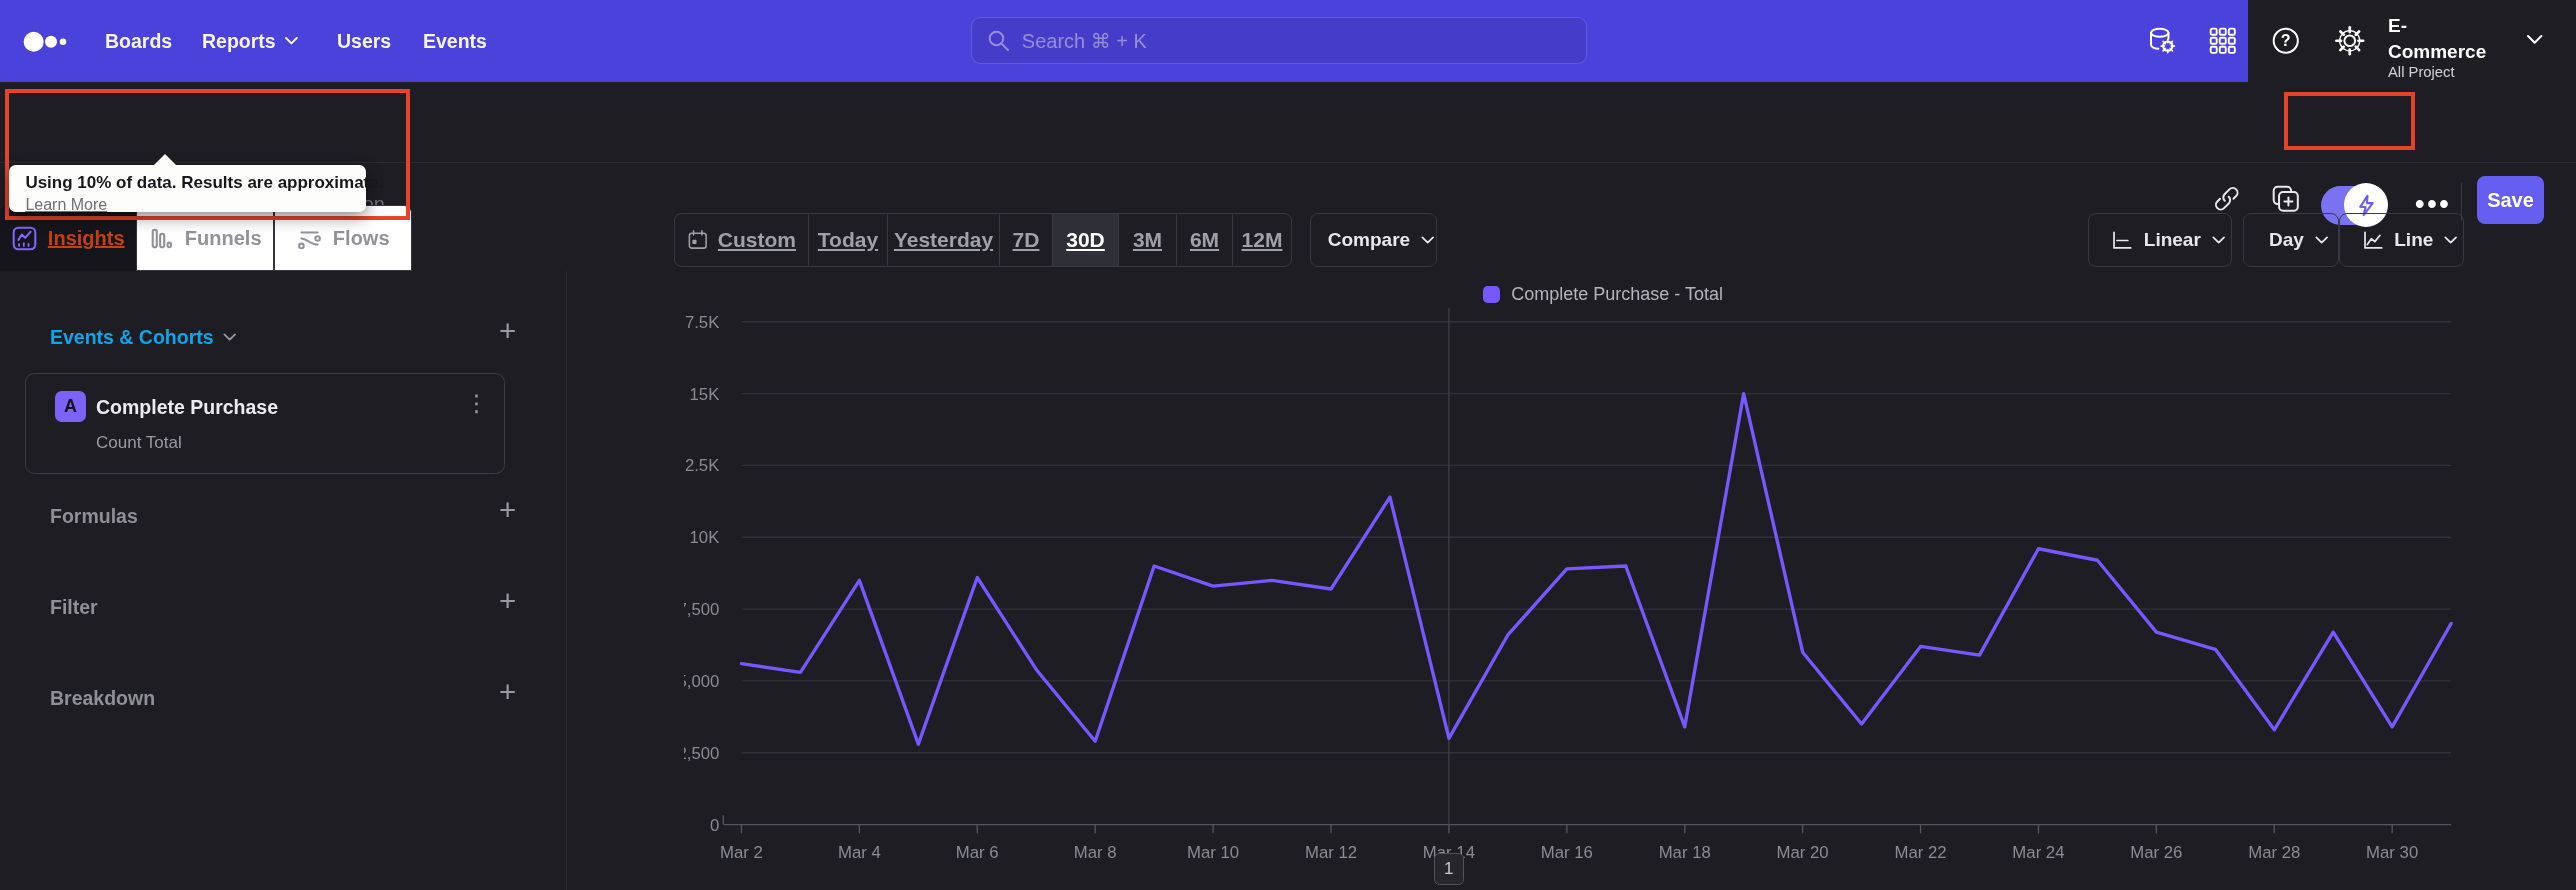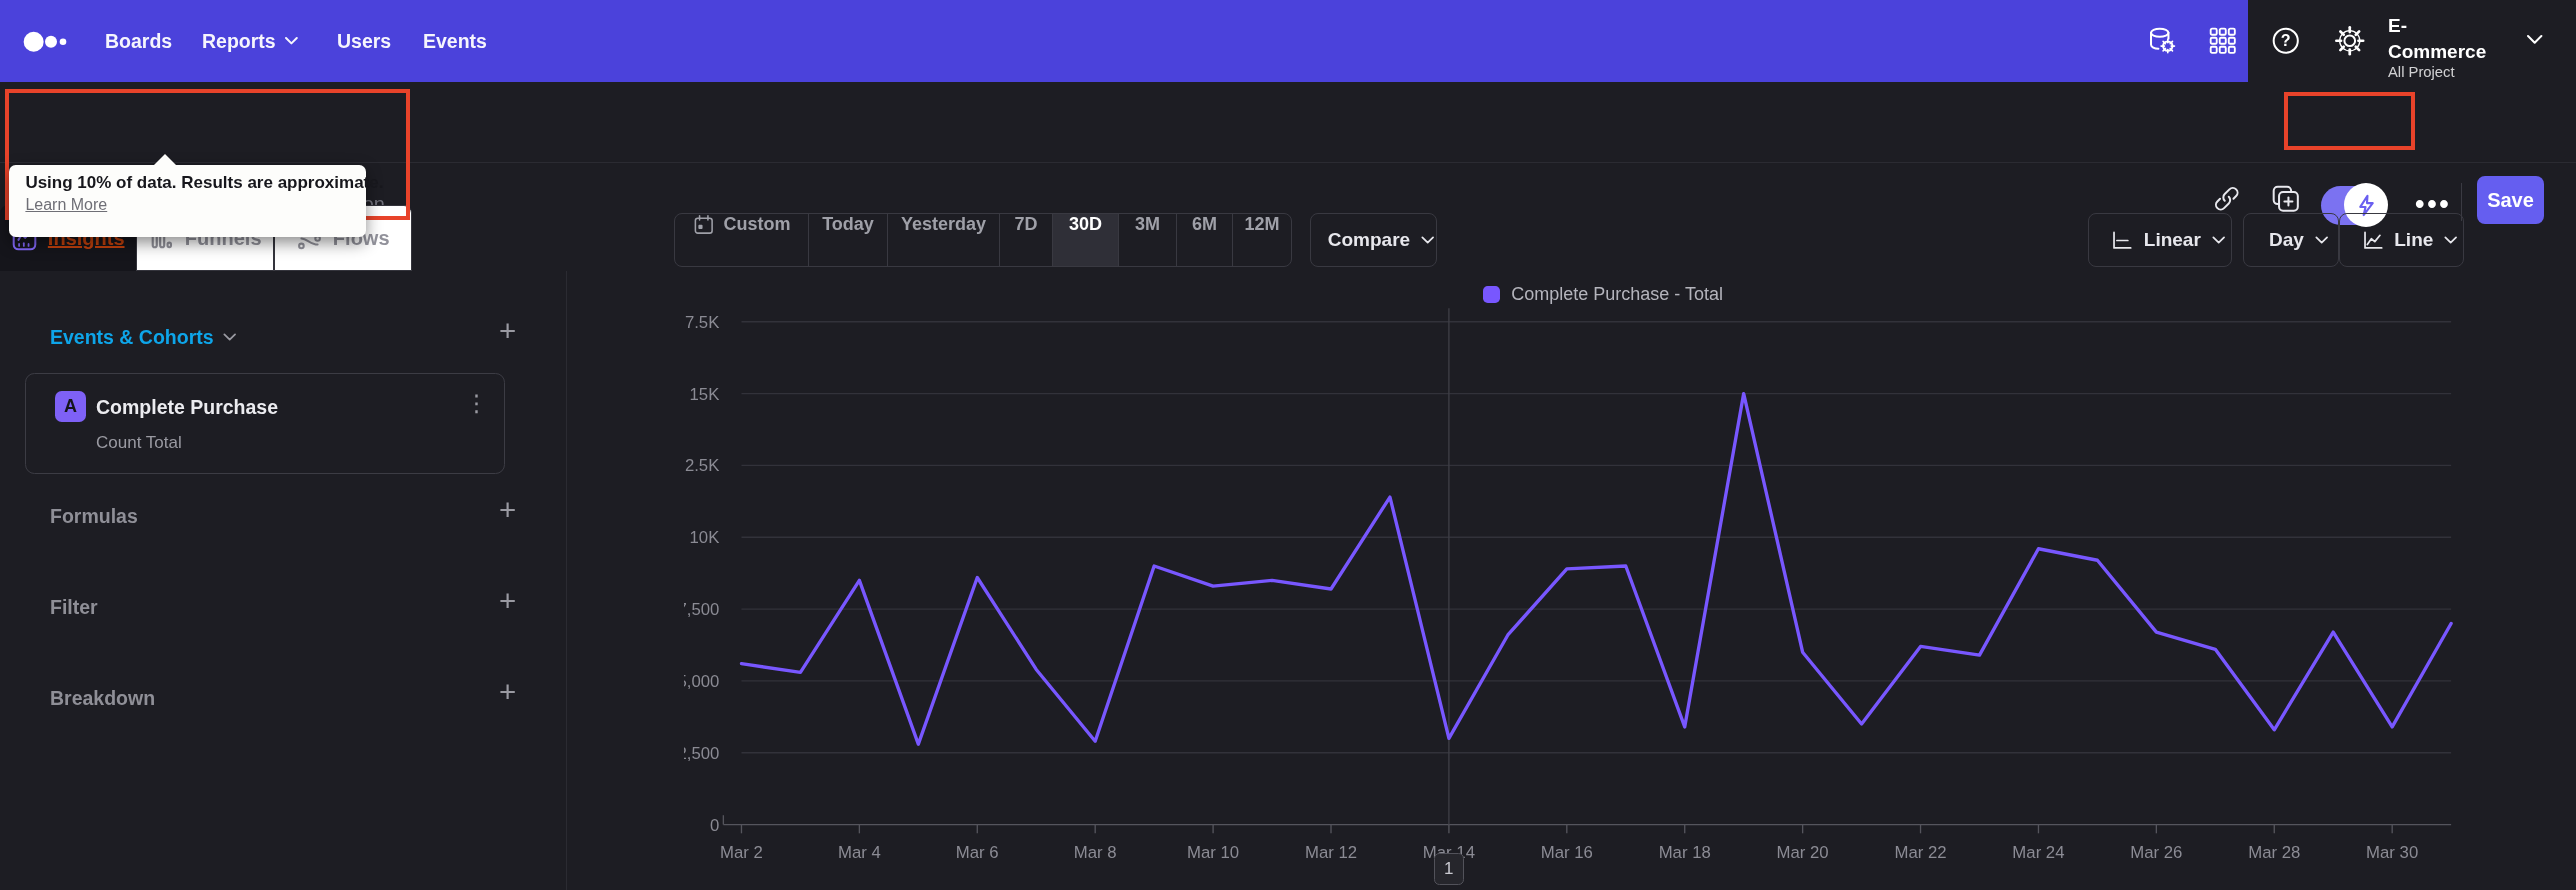--- a/index.html
+++ b/index.html
@@ -32,21 +32,21 @@
   #tb-divider { position:absolute; left:2461px; top:101px; width:1.3px; height:38px; background:#3a3a42; }
   #save-btn { position:absolute; left:2477px; top:94px; width:67px; height:48px; border-radius:8px; background:#655ef0;
               color:#fff; font-size:20px; font-weight:600; display:flex; align-items:center; justify-content:center; border:none; cursor:pointer; }
 
   
   .red-box { position:absolute; border:4.7px solid #e8432a; z-index:40; pointer-events:none; }
   #red-box-1 { left:5.4px; top:89px; width:405px; height:131px; }
   #red-box-2 { left:2284px; top:92px; width:131px; height:58px; }
 
   
-  #tooltip { position:absolute; left:9.4px; top:165px; width:357px; height:72px; background:#fdfdfb; border-radius:6.7px;
+  #tooltip { position:absolute; left:9.4px; top:165px; width:357px; height:47px; background:#fdfdfb; border-radius:6.7px;
              z-index:41; padding:8px 16px 0 16px; box-shadow:0 5.4px 16px rgba(0,0,0,.45); }
   #tooltip .caret { position:absolute; left:144px; top:-11.4px; width:0; height:0;
                     border-left:12px solid transparent; border-right:12px solid transparent; border-bottom:12px solid #fdfdfb; }
   #tooltip .l1 { font-size:17px; font-weight:700; color:#17171c; white-space:nowrap; }
   #tooltip .l2 { font-size:16px; color:#6f6f76; text-decoration:underline; margin-top:2.7px; cursor:pointer; display:inline-block; }
 
   
   #tabs { position:absolute; left:0; top:205px; width:567px; height:66px; display:flex; }
   .tab { height:66px; display:flex; align-items:center; justify-content:center; gap:9.4px; font-size:20px; font-weight:600;
          color:#92929b; background:#ffffff; border:1.3px solid #34343c; border-radius:8px 8px 0 0; cursor:pointer; }
@@ -63,22 +63,22 @@
   #event-badge { position:absolute; left:29px; top:17.4px; width:31px; height:31px; border-radius:6.7px; background:#7e61f6;
                  color:#15151a; font-size:18px; font-weight:700; display:flex; align-items:center; justify-content:center; }
   #event-name { position:absolute; left:70px; top:21.5px; font-size:19.5px; font-weight:600; color:#ececf0; }
   #event-kebab { position:absolute; right:16px; top:16px; color:#9a9aa2; font-size:23px; cursor:pointer; }
   #event-metric { position:absolute; left:70px; top:59px; font-size:17px; color:#9a9aa2; }
   .section-row { position:absolute; left:0; width:567px; height:40px; cursor:pointer; }
   .section-row .lbl { position:absolute; left:50px; top:6.7px; font-size:19.5px; font-weight:600; color:#8f8f97; }
 
   
   #range-group { position:absolute; left:674px; top:213px; height:54px; display:flex; border:1.3px solid #393941; border-radius:8px; overflow:hidden; }
-  .seg { height:100%; display:flex; justify-content:center; gap:9.4px; font-size:18px; font-weight:600;
-         color:#9fa0a8; border-right:1.3px solid #393941; cursor:pointer; background:transparent; }
+  .seg { height:100%; display:flex; align-items:center; justify-content:center; gap:9.4px; font-size:21px; font-weight:600;
+         color:#9fa0a8; border-right:1.3px solid #393941; cursor:pointer; background:transparent;text-decoration:underline; }
   .seg:last-child { border-right:none; }
   .seg.active { background:#2f2f37; color:#fff; }
   .pill-btn { position:absolute; top:213px; height:54px; border:1.3px solid #393941; border-radius:8px; display:flex;
               align-items:center; justify-content:center; gap:10.7px; color:#e7e7ec; font-size:19px; font-weight:600; cursor:pointer;padding-left:15px; }
 
   
   #legend { position:absolute; left:684px; top:284px; width:1838px; display:flex; align-items:center; justify-content:center; gap:10.7px; cursor:pointer; }
   #legend .swatch { width:17.4px; height:17.4px; border-radius:4.7px; }
   #legend .lt { font-size:18px; color:#b4b4bc; }
   #chart-wrap { position:absolute; left:684px; top:305px; width:1838px; height:590px; }
@@ -105,20 +105,27 @@
         <polyline points="3,3 11,11 19,3" class="ico-stroke"></polyline>
       </svg>
   </div>
   <div class="nav-link" style="left:337px;">
       <span>Users</span>
     </div>
   <div class="nav-link" style="left:423px;">
       <span>Events</span>
     </div>
 
+  <div id="search-box">
+    <svg width="23" height="23" viewBox="0 0 34 34">
+      <circle cx="14" cy="14" r="10" class="ico-stroke" style="stroke:#958fd8;"></circle>
+        <line x1="22" y1="22" x2="31" y2="31" class="ico-stroke" style="stroke:#958fd8;"></line>
+    </svg>
+    <span class="ph">Search  ⌘ + K</span>
+  </div>
 
   <svg class="nav-ico" style="left:2147px;" viewBox="0 0 44 44">
     <ellipse cx="19" cy="10" rx="13" ry="6" class="ico-stroke"></ellipse>
     <path d="M6 10 V28 C6 31 11 34 17 34" class="ico-stroke"></path>
     <path d="M32 10 V19" class="ico-stroke"></path>
     <circle cx="31" cy="30" r="7" class="ico-stroke"></circle>
     <path d="M31 20 v5 M31 35 v5 M21 30 h5 M36 30 h5 M24 23 l3.5 3.5 M38 37 l-3.5 -3.5 M24 37 l3.5 -3.5 M38 23 l-3.5 3.5" class="ico-stroke" style="stroke-width:2.4;"></path>
   </svg>
   <svg class="nav-ico" style="left:2208px;" viewBox="0 0 44 44">
     <g class="ico-stroke" style="stroke-width:2.8;">

